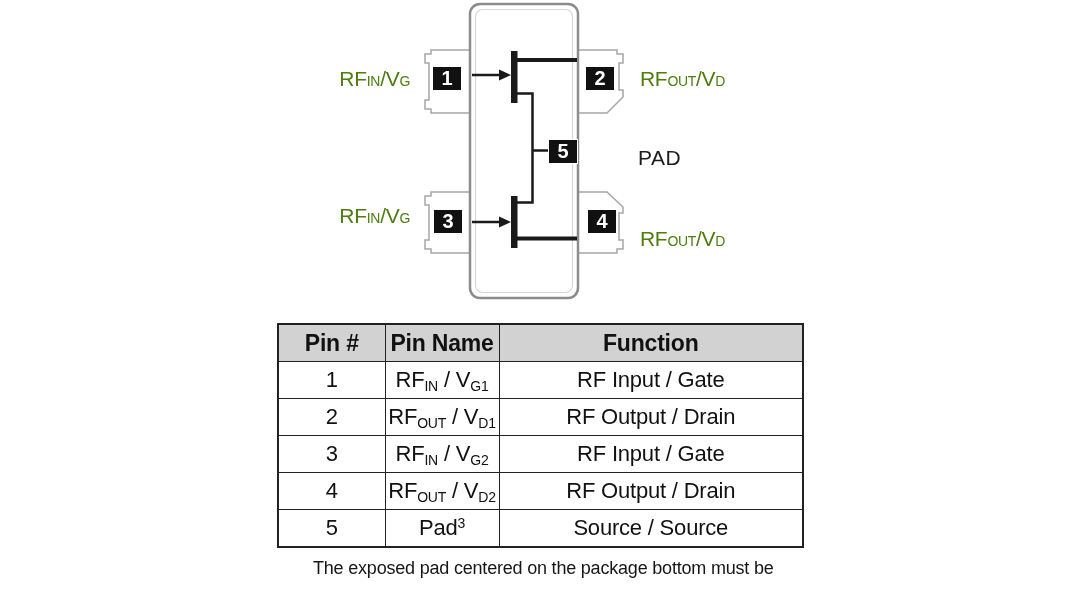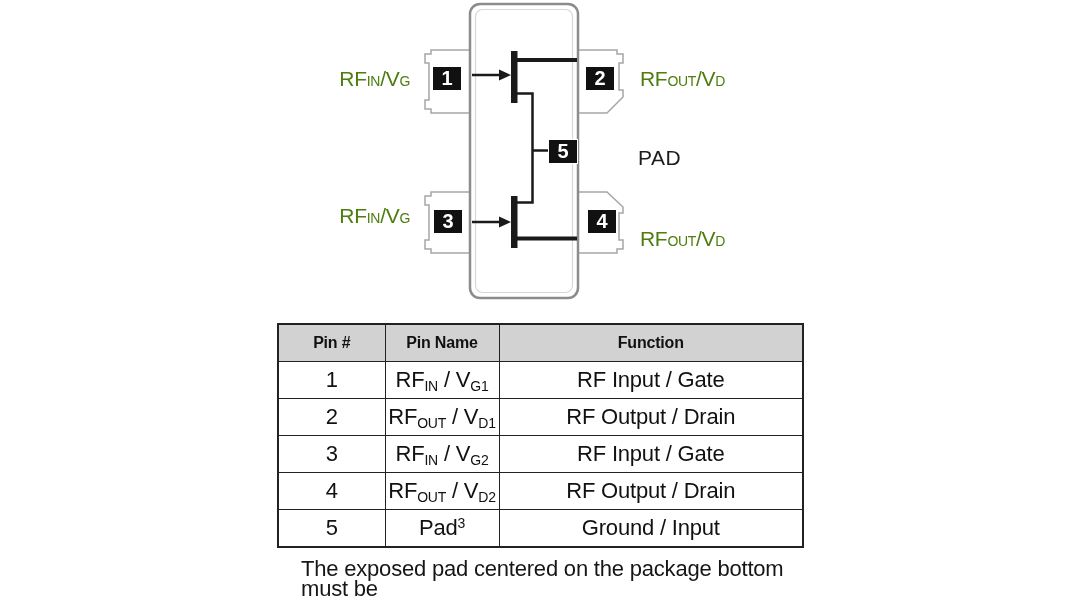--- a/index.html
+++ b/index.html
@@ -76,28 +76,28 @@
     padding: 0;
     font-size: 22px;
     letter-spacing: -0.2px;
     color: #111111;
     white-space: nowrap;
     overflow: hidden;
   }
   .pin-table thead th {
     background: #d2d2d2;
     font-weight: bold;
-    font-size: 16px;
+    font-size: 23px;
   }
   .footnote {
     position: absolute;
-    left: 301px;
+    left: 313px;
     top: 559px;
     width: 500px;
-    font-size: 22px;
+    font-size: 18px;
     line-height: 19.5px;
     letter-spacing: -0.2px;
     color: #161616;
   }
   .footnote span { display: block; }
 </style>
 </head>
 <body>
 
 <div class="canvas">
@@ -172,21 +172,21 @@
           <td>RF Input / Gate</td>
         </tr>
         <tr>
           <td>4</td>
           <td><span class="part-n">RF</span><span class="part-sub">OUT</span><span class="part-n"> / V</span><span class="part-sub">D2</span></td>
           <td>RF Output / Drain</td>
         </tr>
         <tr>
           <td>5</td>
           <td><span class="part-n">Pad</span><span class="part-sup">3</span></td>
-          <td>Ground / Input</td>
+          <td>Source / Source</td>
         </tr>
       </tbody>
   </table>
 
   <div class="footnote">
     <span>The exposed pad centered on the package bottom must be</span>
   </div>
 
 </div>
 

